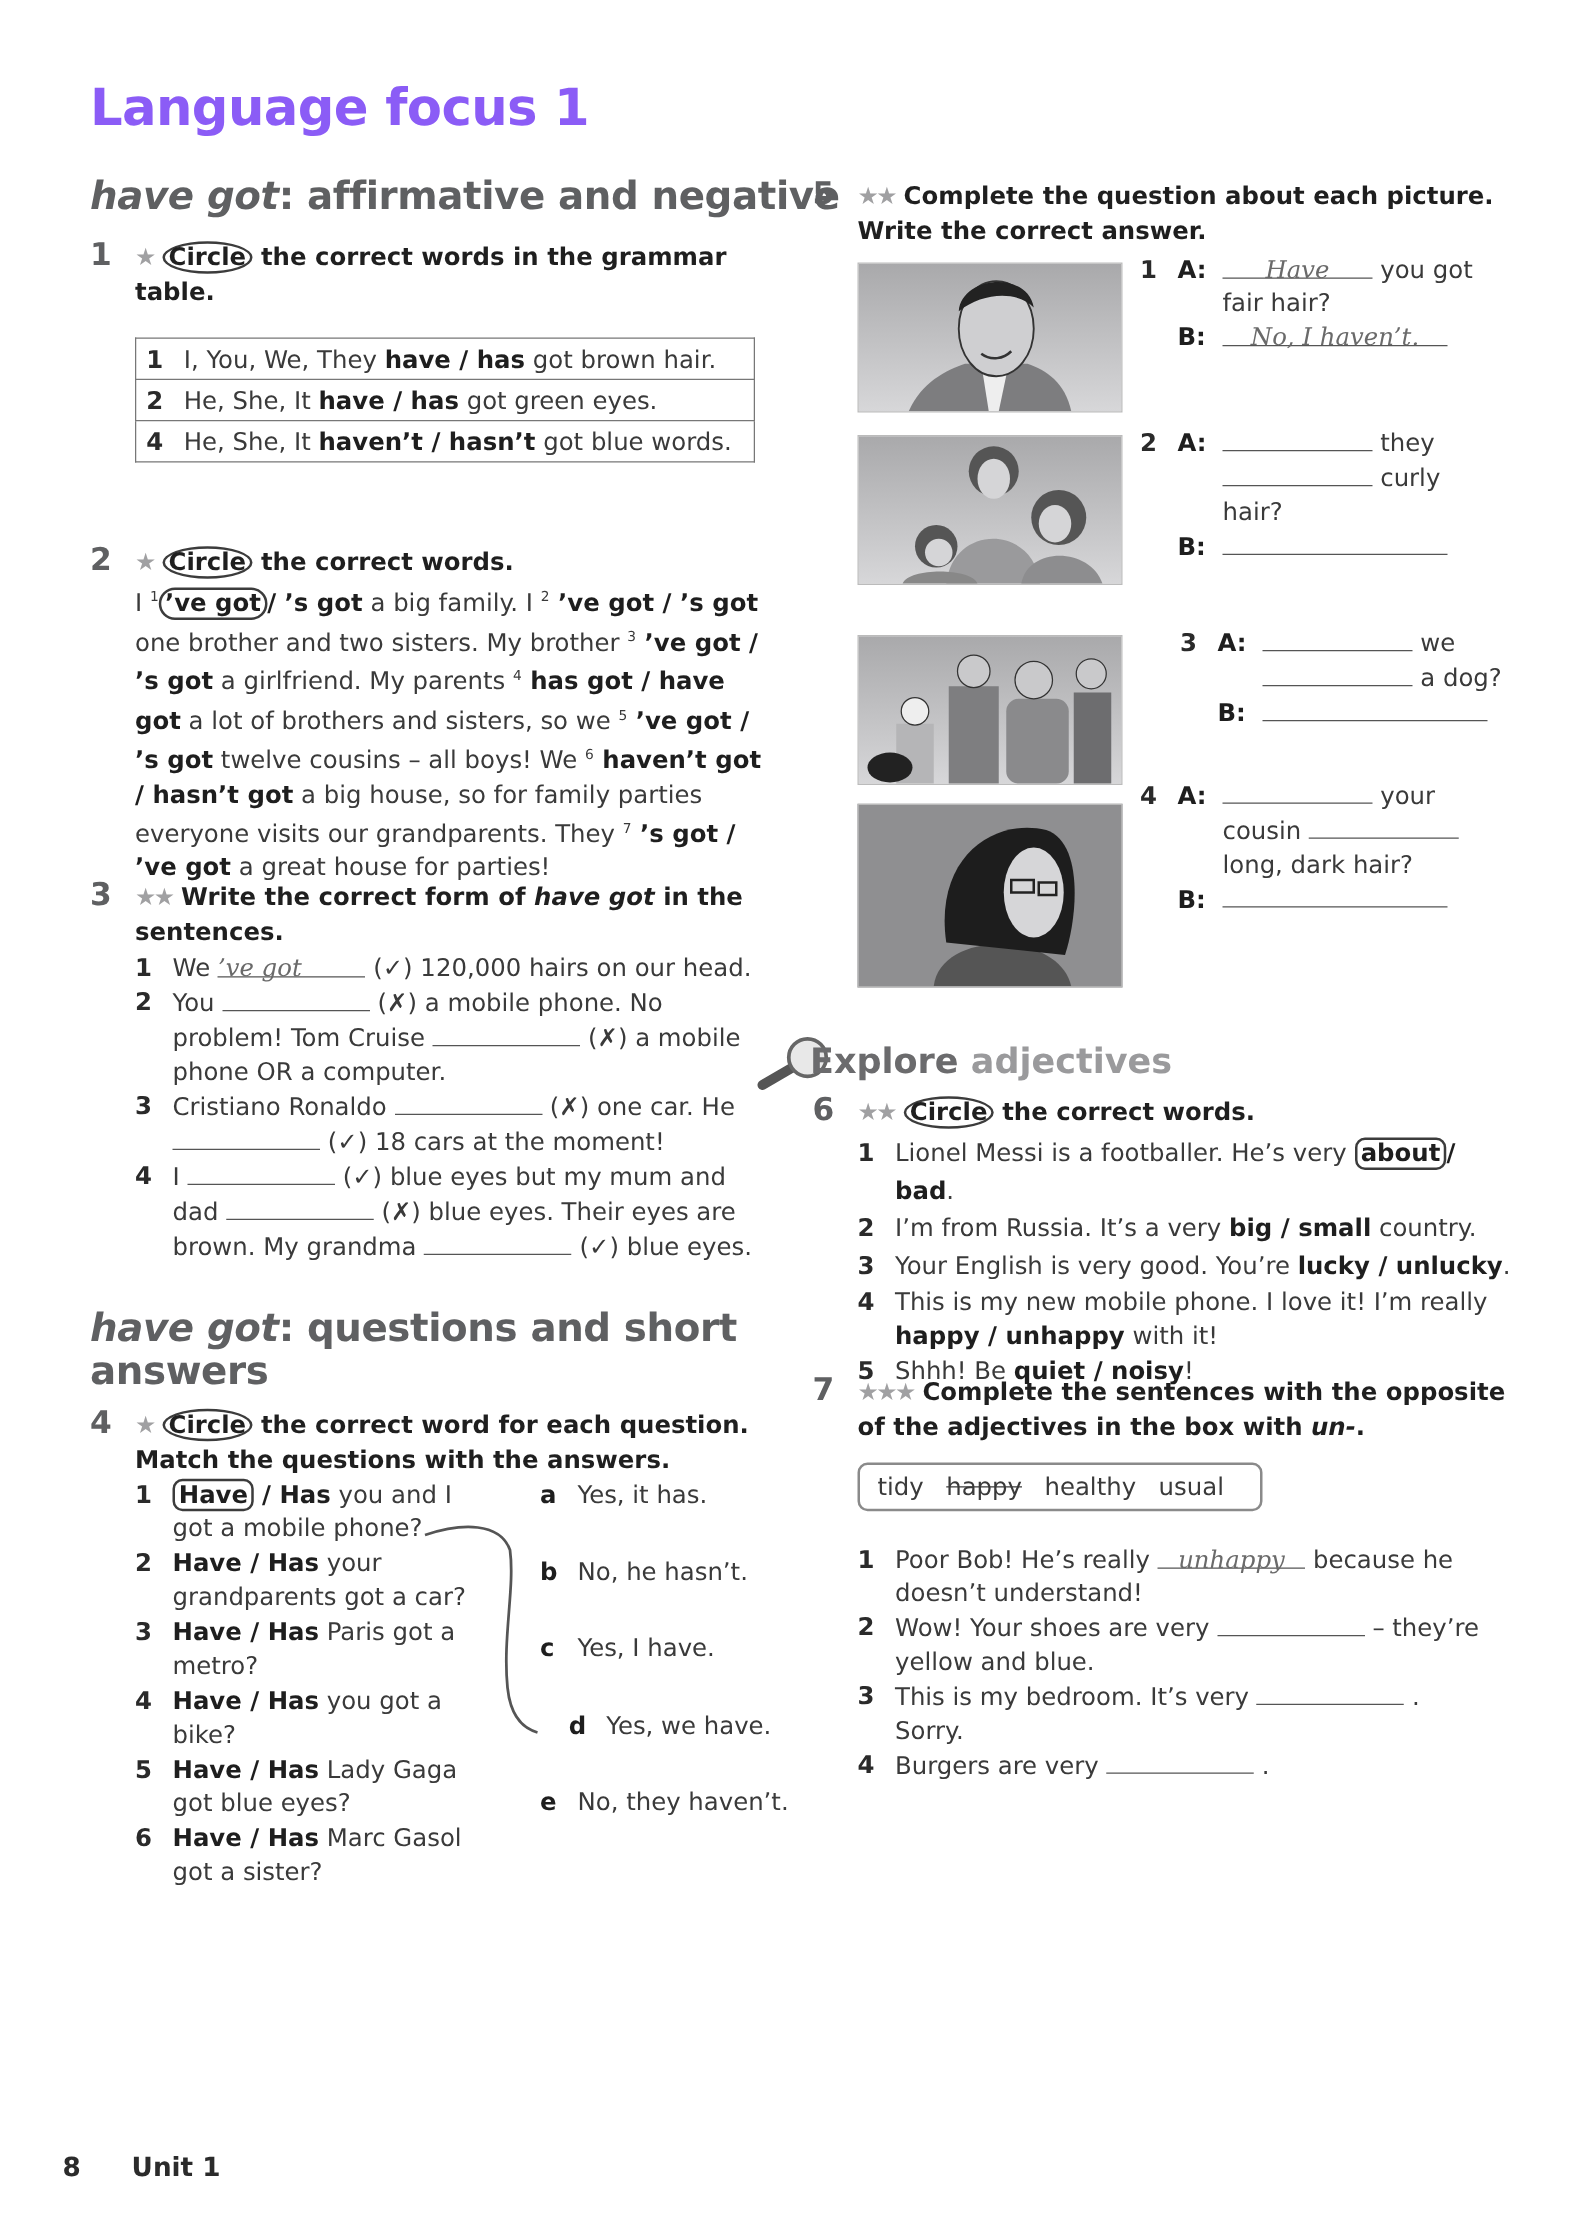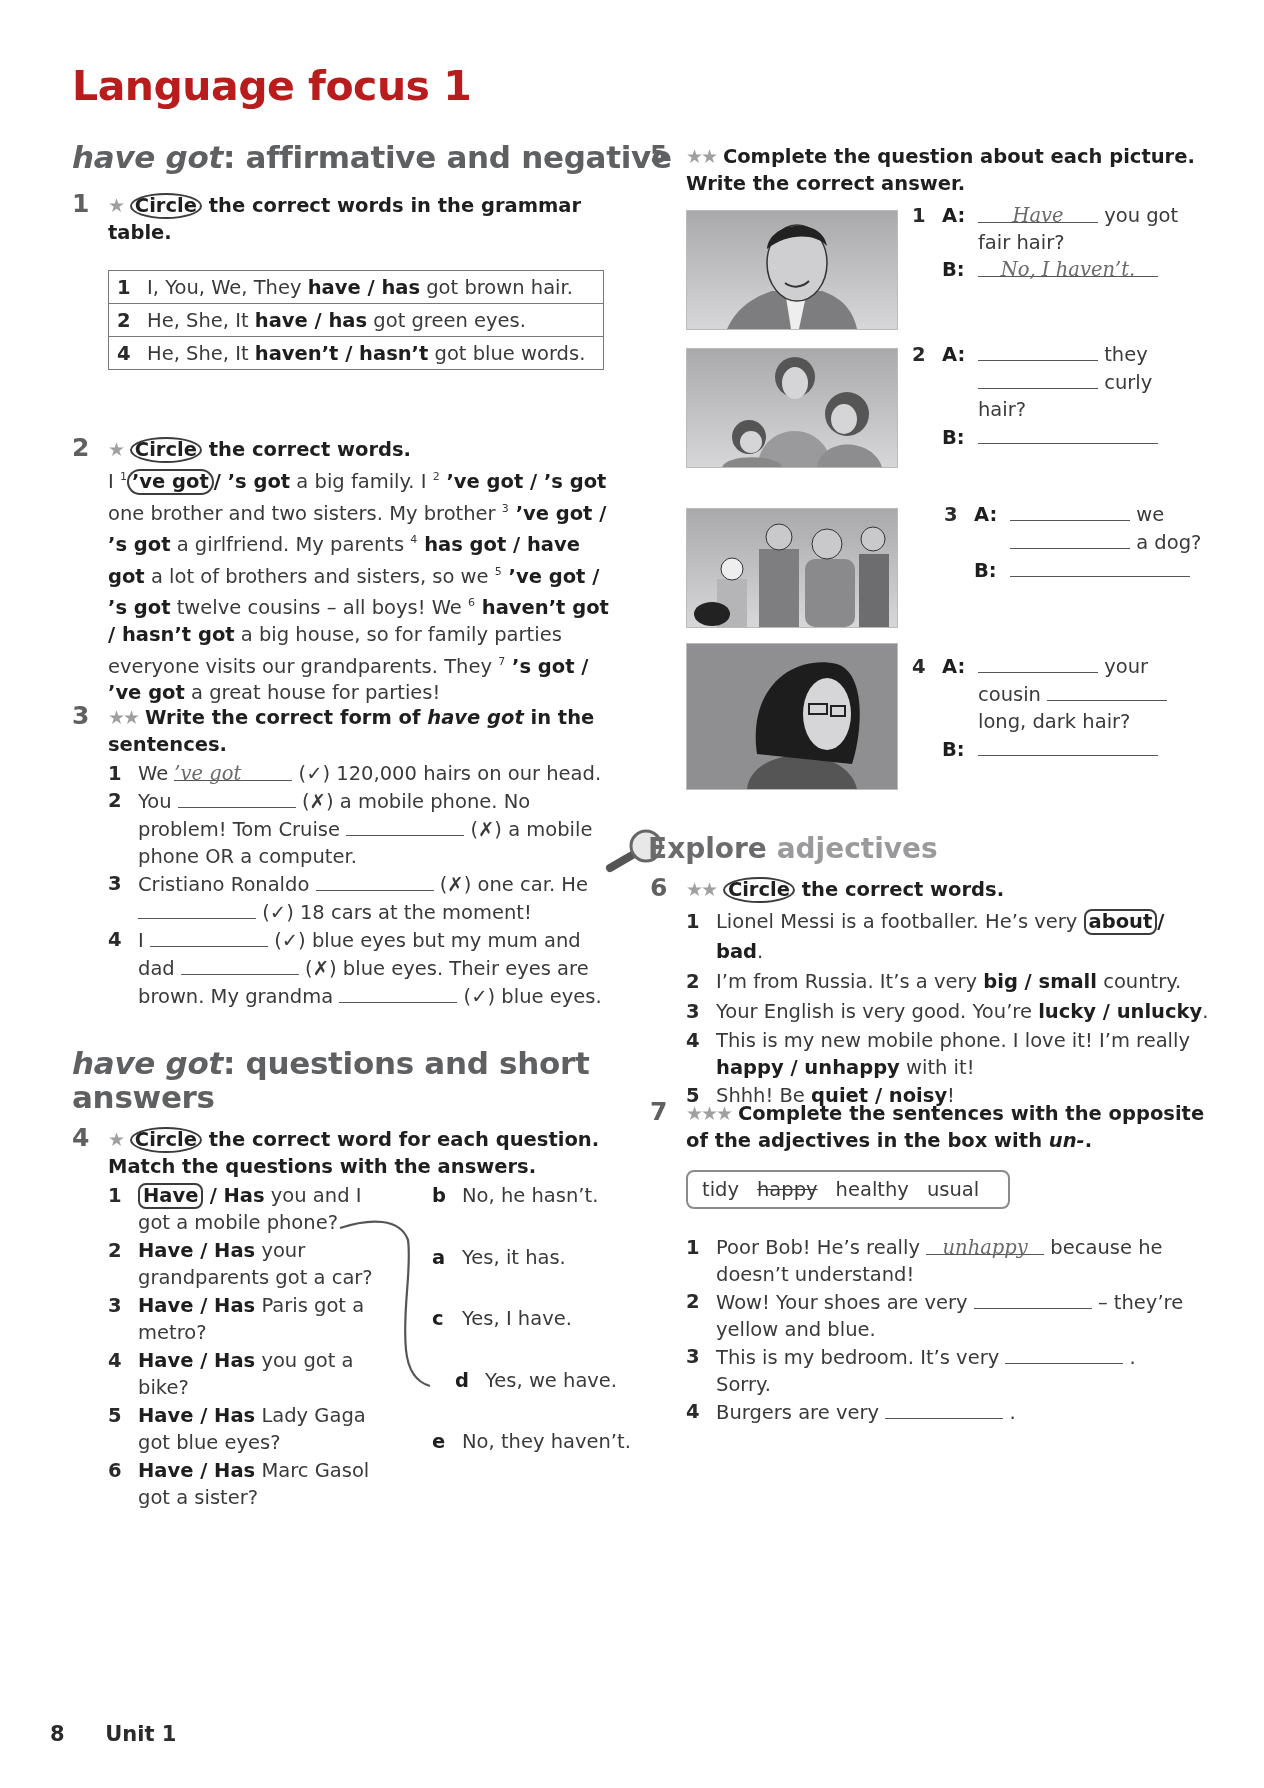--- a/index.html
+++ b/index.html
@@ -1,19 +1,19 @@
 <!DOCTYPE html>
 <html><head>
 <meta charset="utf-8">
 <style>
   html,body{margin:0;padding:0;background:#fff;}
   body{width:1264px;height:1788px;position:relative;overflow:hidden;
        font-family:"DejaVu Sans","Liberation Sans",sans-serif;color:#2b2b2b;}
   .abs{position:absolute;}
-  .page-title{left:72px;top:62px;font-size:41px;font-weight:bold;color:#b91c1c;letter-spacing:-0.5px;}
+  .page-title{left:72px;top:62px;font-size:41px;font-weight:bold;color:#8b5cf6;letter-spacing:-0.5px;}
   .section-title{font-size:31px;font-weight:bold;color:#5f6062;letter-spacing:-0.3px;line-height:34px;}
   .section-title i{font-style:italic;}
   .ex-num{font-size:25px;font-weight:bold;color:#5f6062;}
   .stars{color:#a0a0a2;font-size:19px;letter-spacing:-2px;}
   .ex-head{font-size:19.5px;font-weight:bold;color:#1f1f1f;line-height:27px;}
   .circled{display:inline-block;border:2px solid #3c3c3c;border-radius:50%;padding:0 3px;line-height:22px;}
   .circled-box{display:inline-block;border:2px solid #3c3c3c;border-radius:8px;padding:0 3px;line-height:22px;}
   .body-text{font-size:19.5px;color:#3a3a3a;line-height:27px;}
   .num{font-weight:bold;color:#2a2a2a;display:inline-block;width:30px;}
   b{color:#1e1e1e;}
@@ -133,22 +133,22 @@
     <span class="num abs" style="left:0;">6</span>
     <b>Have / Has</b><span> Marc Gasol got a sister?</span>
   </div>
 </div>
 
 <svg class="abs" style="left:330px;top:1200px;" width="110" height="200">
   <path d="M10,28 C40,18 70,18 78,40 C82,70 72,110 76,150 C78,170 86,182 100,186" fill="none" stroke="#555" stroke-width="2.2"></path>
 </svg>
 
 <div class="abs body-text" style="left:432px;top:1182px;width:200px;">
+  <div style="height:61.5px;"><b style="display:inline-block;width:30px;">a</b><span>Yes, it has.</span></div>
   <div style="height:61.5px;"><b style="display:inline-block;width:30px;">b</b><span>No, he hasn’t.</span></div>
-  <div style="height:61.5px;"><b style="display:inline-block;width:30px;">a</b><span>Yes, it has.</span></div>
   <div style="height:61.5px;"><b style="display:inline-block;width:30px;">c</b><span>Yes, I have.</span></div>
   <div style="height:61.5px;margin-left:23px;"><b style="display:inline-block;width:30px;">d</b><span>Yes, we have.</span></div>
   <div style="height:61.5px;"><b style="display:inline-block;width:30px;">e</b><span>No, they haven’t.</span></div>
 </div>
 
 <div class="abs" style="left:650px;top:143px;width:560px;">
   <div class="ex-head" style="padding-left:36px;position:relative;">
     <span class="ex-num abs" style="left:0;top:-2px;">5</span>
     <span class="stars">★★</span>
     <span>Complete the question about each picture. Write the correct answer.</span>
@@ -209,21 +209,21 @@
   <div><span class="num" style="width:30px;">2</span><b style="display:inline-block;width:36px;">A:</b><span class="blank" style="width:120px;"></span><span> they</span></div>
   <div style="padding-left:66px;"><span class="blank" style="width:120px;"></span><span> curly</span></div>
   <div style="padding-left:66px;">hair?</div>
   <div style="padding-left:30px;"><b style="display:inline-block;width:36px;">B:</b><span class="blank" style="width:180px;"></span></div>
 </div>
 <div class="abs body-text" style="left:944px;top:500px;width:290px;">
   <div><span class="num" style="width:30px;">3</span><b style="display:inline-block;width:36px;">A:</b><span class="blank" style="width:120px;"></span><span> we</span></div>
   <div style="padding-left:66px;"><span class="blank" style="width:120px;"></span><span> a dog?</span></div>
   <div style="padding-left:30px;"><b style="display:inline-block;width:36px;">B:</b><span class="blank" style="width:180px;"></span></div>
 </div>
-<div class="abs body-text" style="left:912px;top:652px;width:290px;">
+<div class="abs body-text" style="left:912px;top:622px;width:290px;">
   <div><span class="num" style="width:30px;">4</span><b style="display:inline-block;width:36px;">A:</b><span class="blank" style="width:120px;"></span><span> your</span></div>
   <div style="padding-left:66px;"><span>cousin </span><span class="blank" style="width:120px;"></span></div>
   <div style="padding-left:66px;">long, dark hair?</div>
   <div style="padding-left:30px;"><b style="display:inline-block;width:36px;">B:</b><span class="blank" style="width:180px;"></span></div>
 </div>
 
 <svg class="abs" style="left:604px;top:826px;" width="60" height="50">
   <line x1="6" y1="42" x2="30" y2="28" stroke="#555" stroke-width="8" stroke-linecap="round"></line>
   <circle cx="42" cy="20" r="15" fill="#e8e8e8" stroke="#666" stroke-width="3"></circle>
 </svg>

